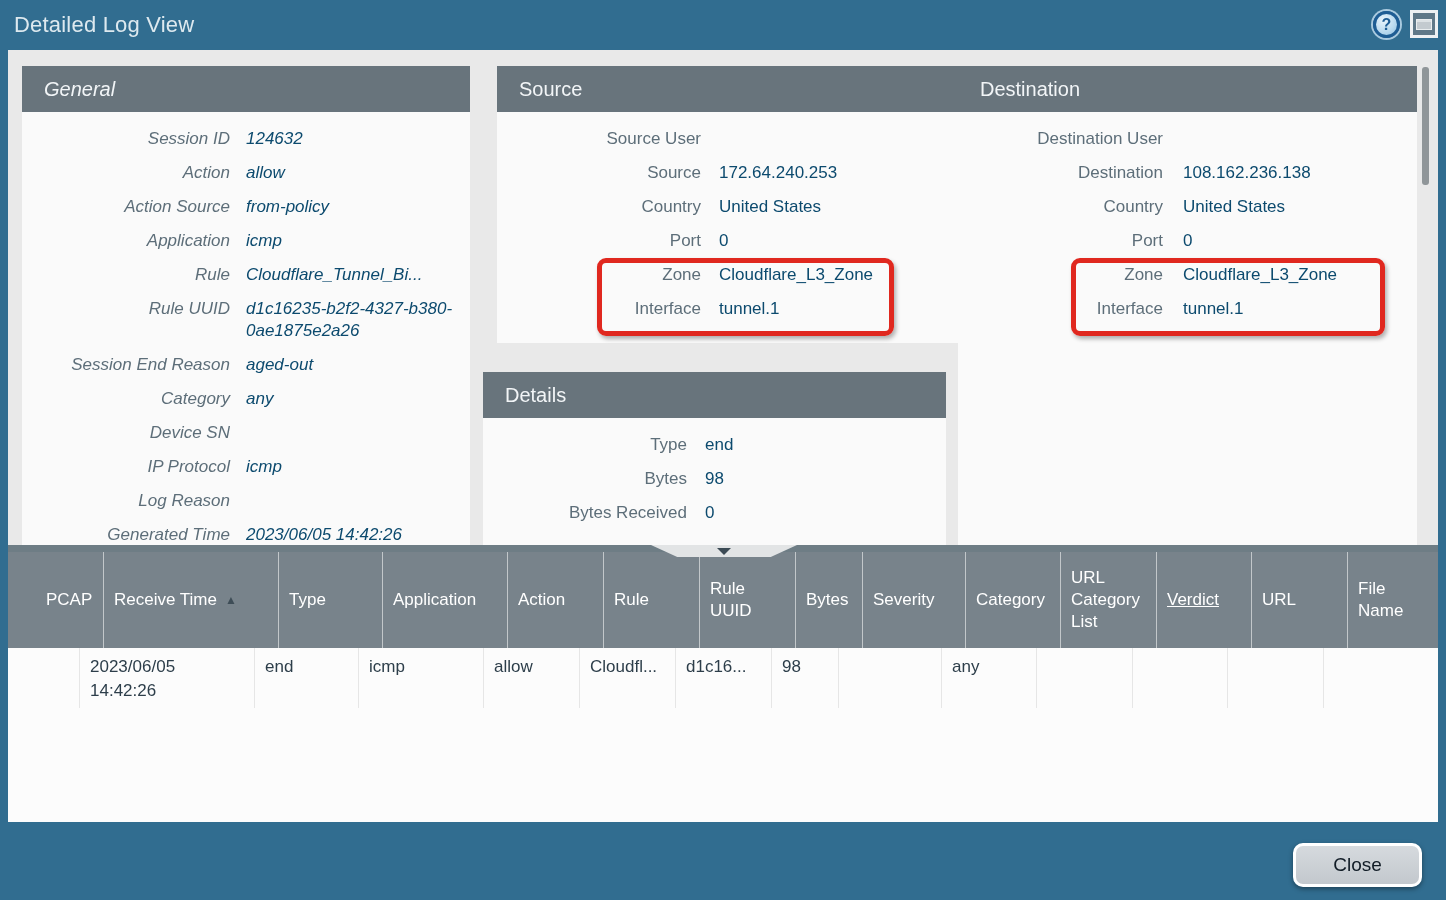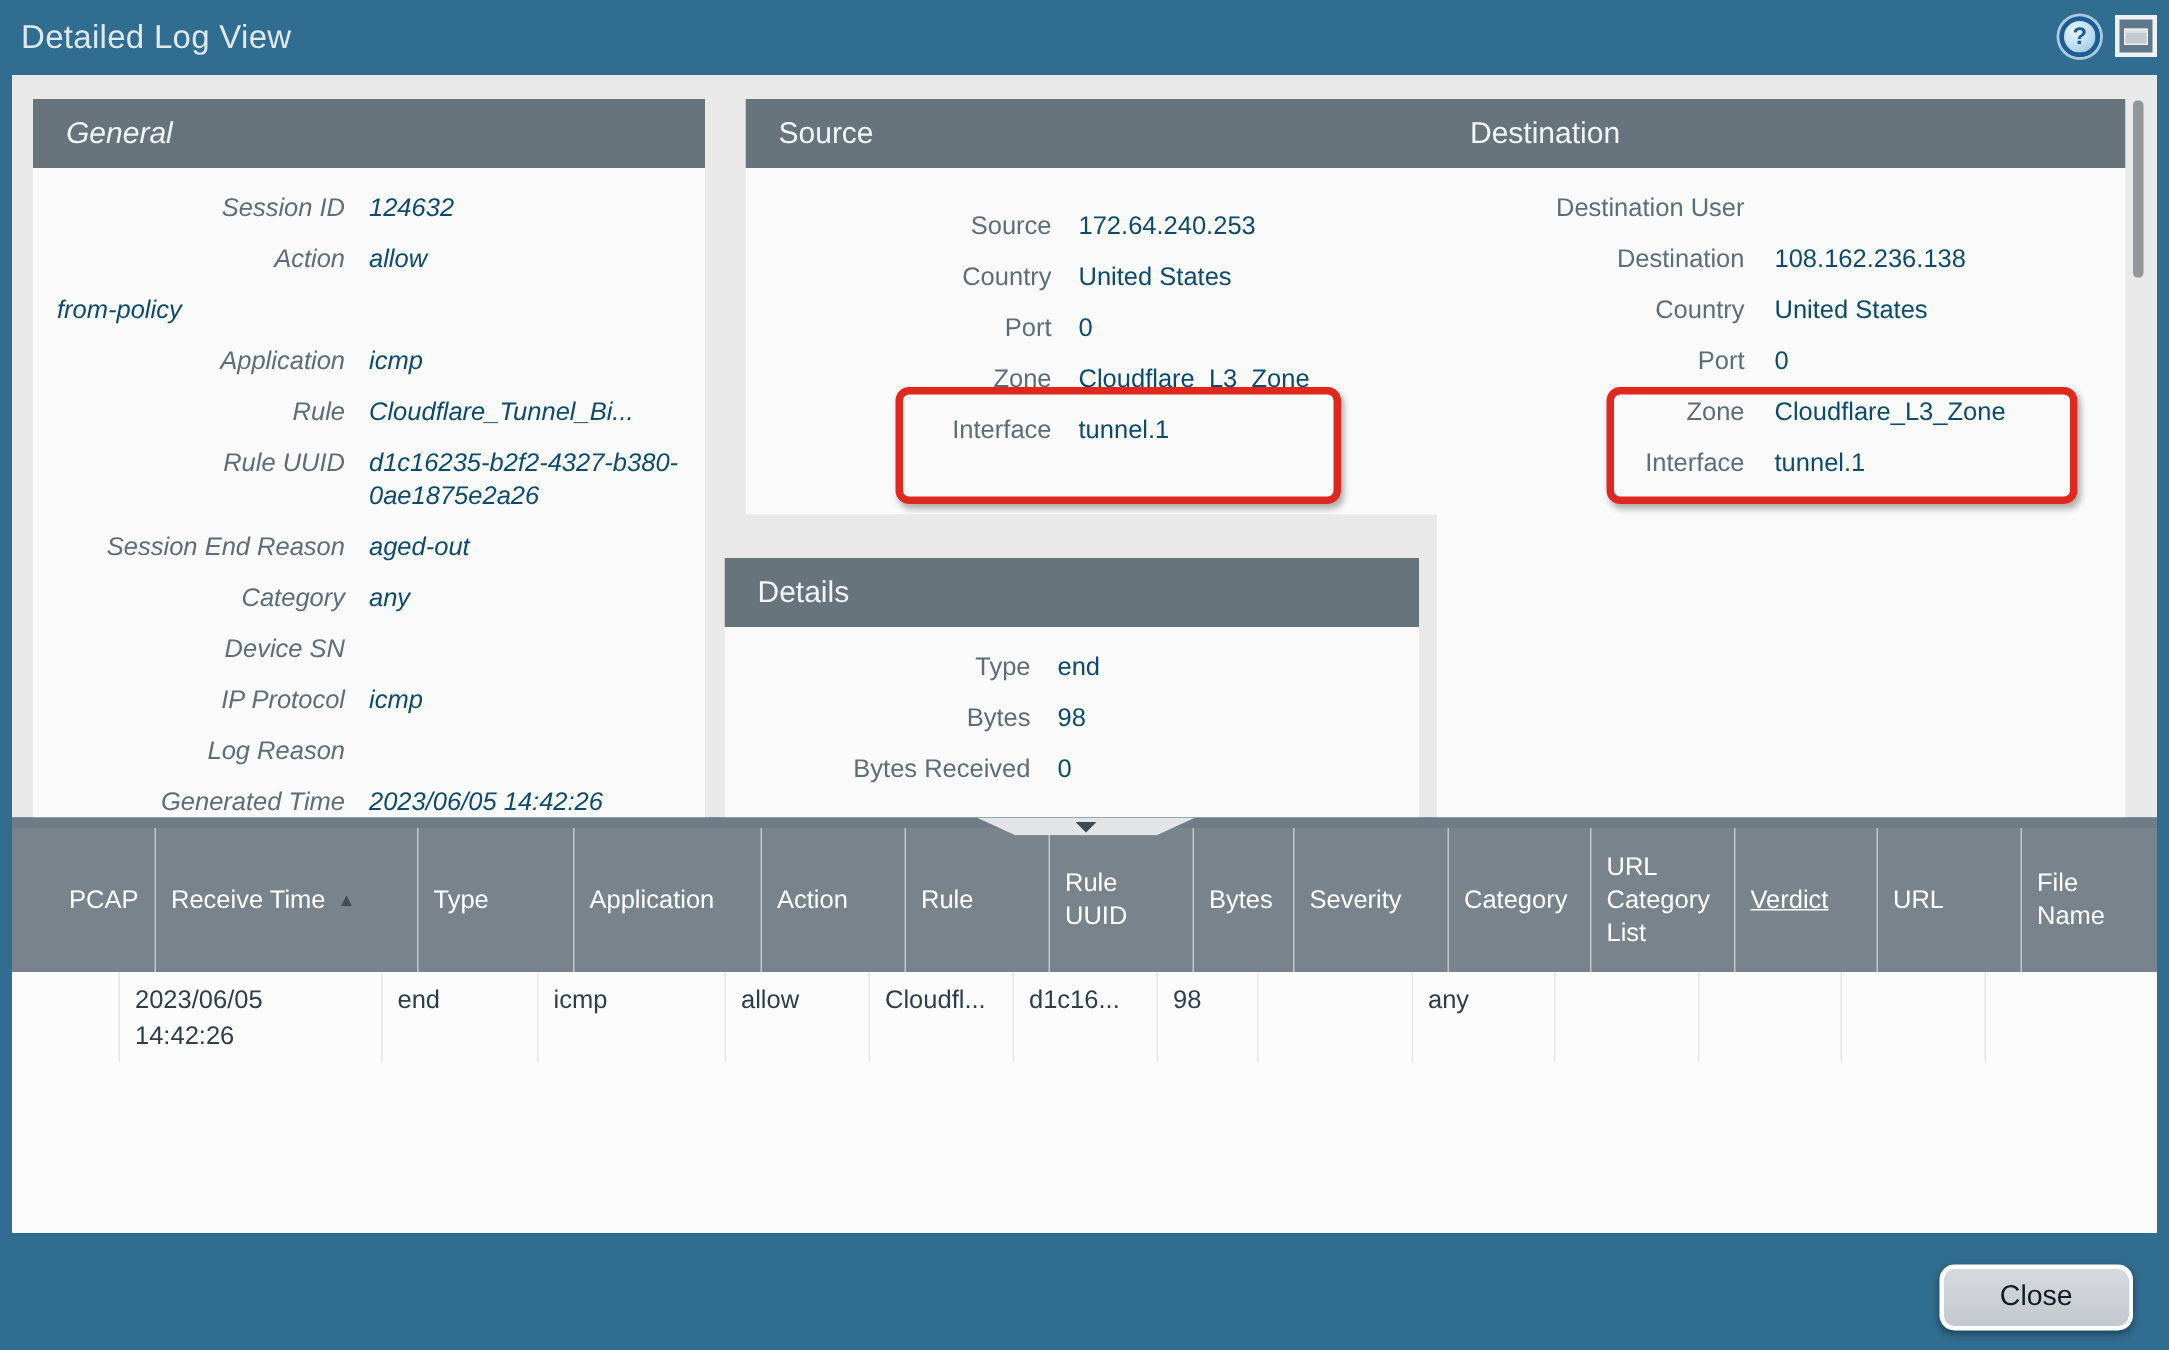--- a/index.html
+++ b/index.html
@@ -164,20 +164,21 @@
     <div class="panel-body">
       <div class="field-row">
         <div class="field-label">Session ID</div>
         <div class="field-value">124632</div>
       </div>
       <div class="field-row">
         <div class="field-label">Action</div>
         <div class="field-value">allow</div>
       </div>
       <div class="field-row">
+        <div class="field-label">Action Source</div>
         <div class="field-value">from-policy</div>
       </div>
       <div class="field-row">
         <div class="field-label">Application</div>
         <div class="field-value">icmp</div>
       </div>
       <div class="field-row">
         <div class="field-label">Rule</div>
         <div class="field-value">Cloudflare_Tunnel_Bi...</div>
       </div>
@@ -209,20 +210,21 @@
         <div class="field-label">Generated Time</div>
         <div class="field-value">2023/06/05 14:42:26</div>
       </div>
     </div>
   </div>
 
   <div class="panel panel-source">
     <div class="panel-header">Source</div>
     <div class="panel-body">
       <div class="field-row">
+        <div class="field-label">Source User</div>
         <div class="field-value"></div>
       </div>
       <div class="field-row">
         <div class="field-label">Source</div>
         <div class="field-value">172.64.240.253</div>
       </div>
       <div class="field-row">
         <div class="field-label">Country</div>
         <div class="field-value">United States</div>
       </div>

